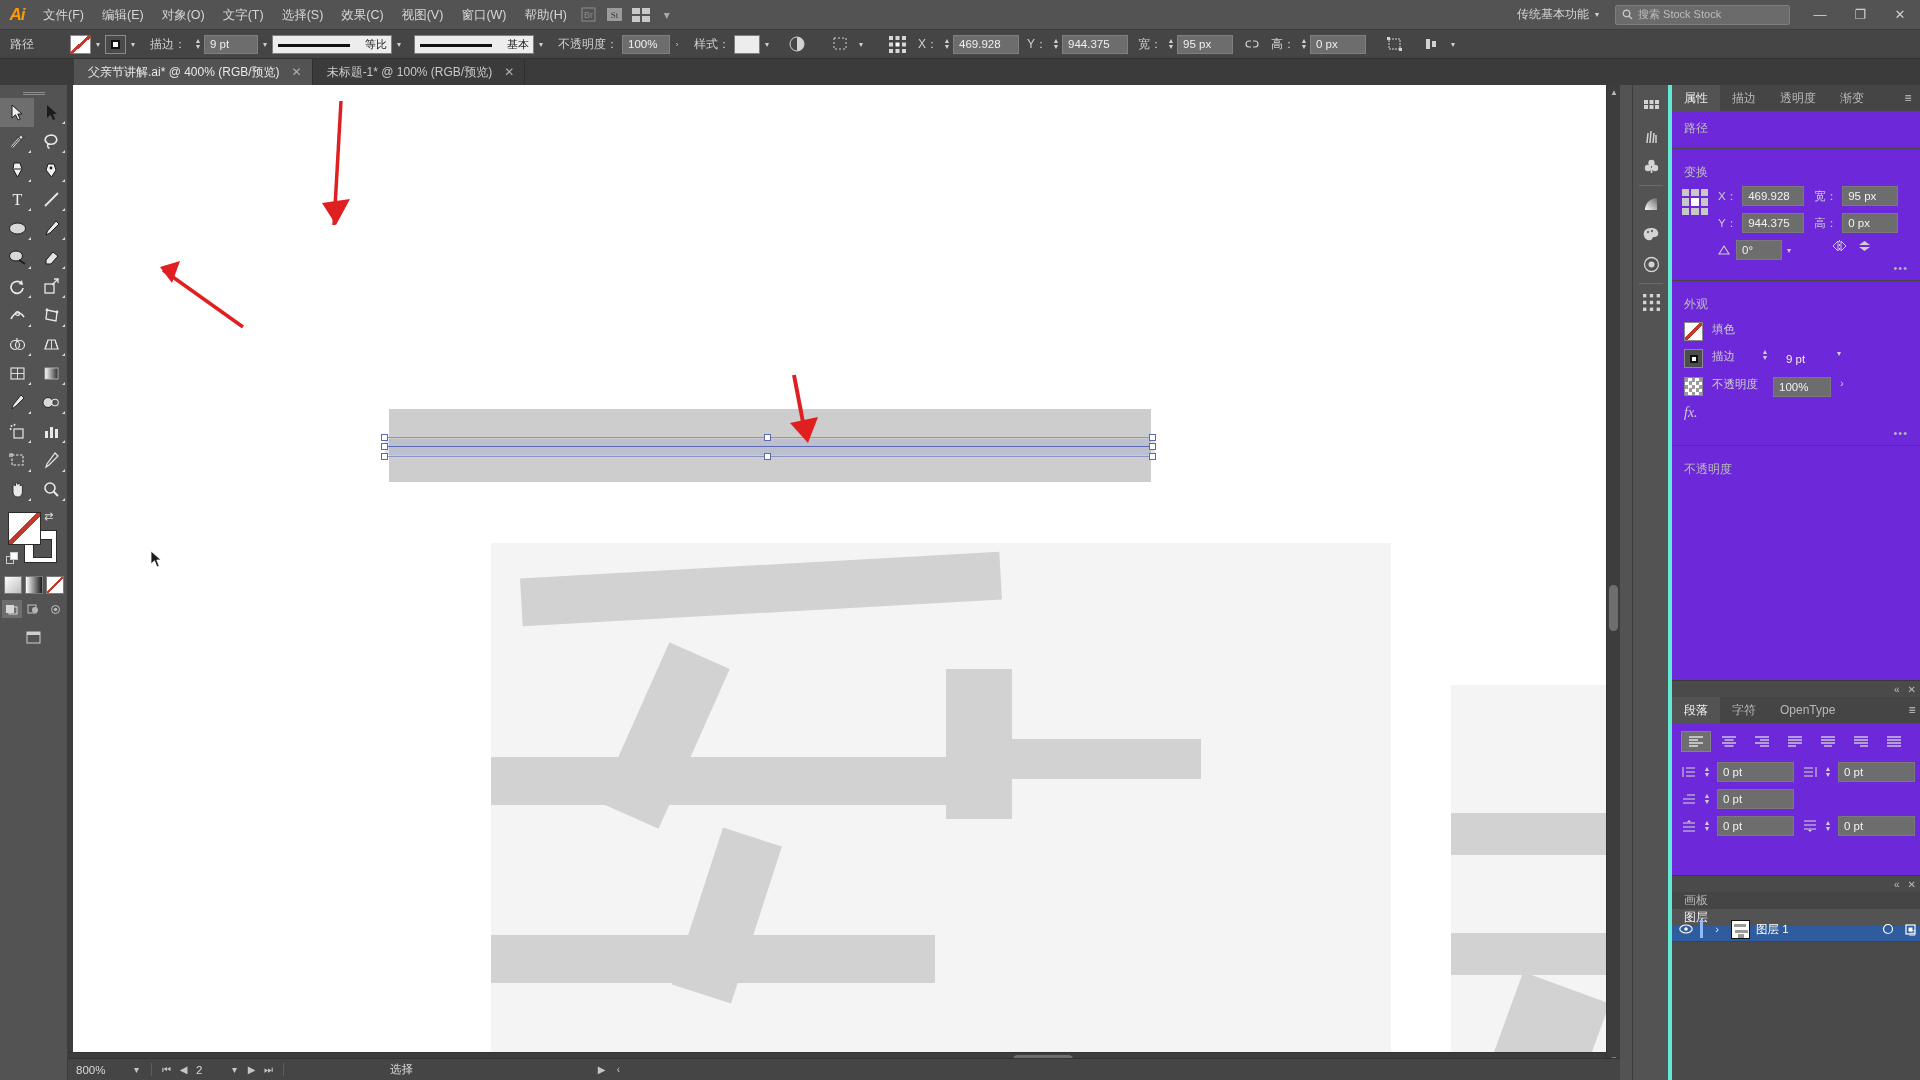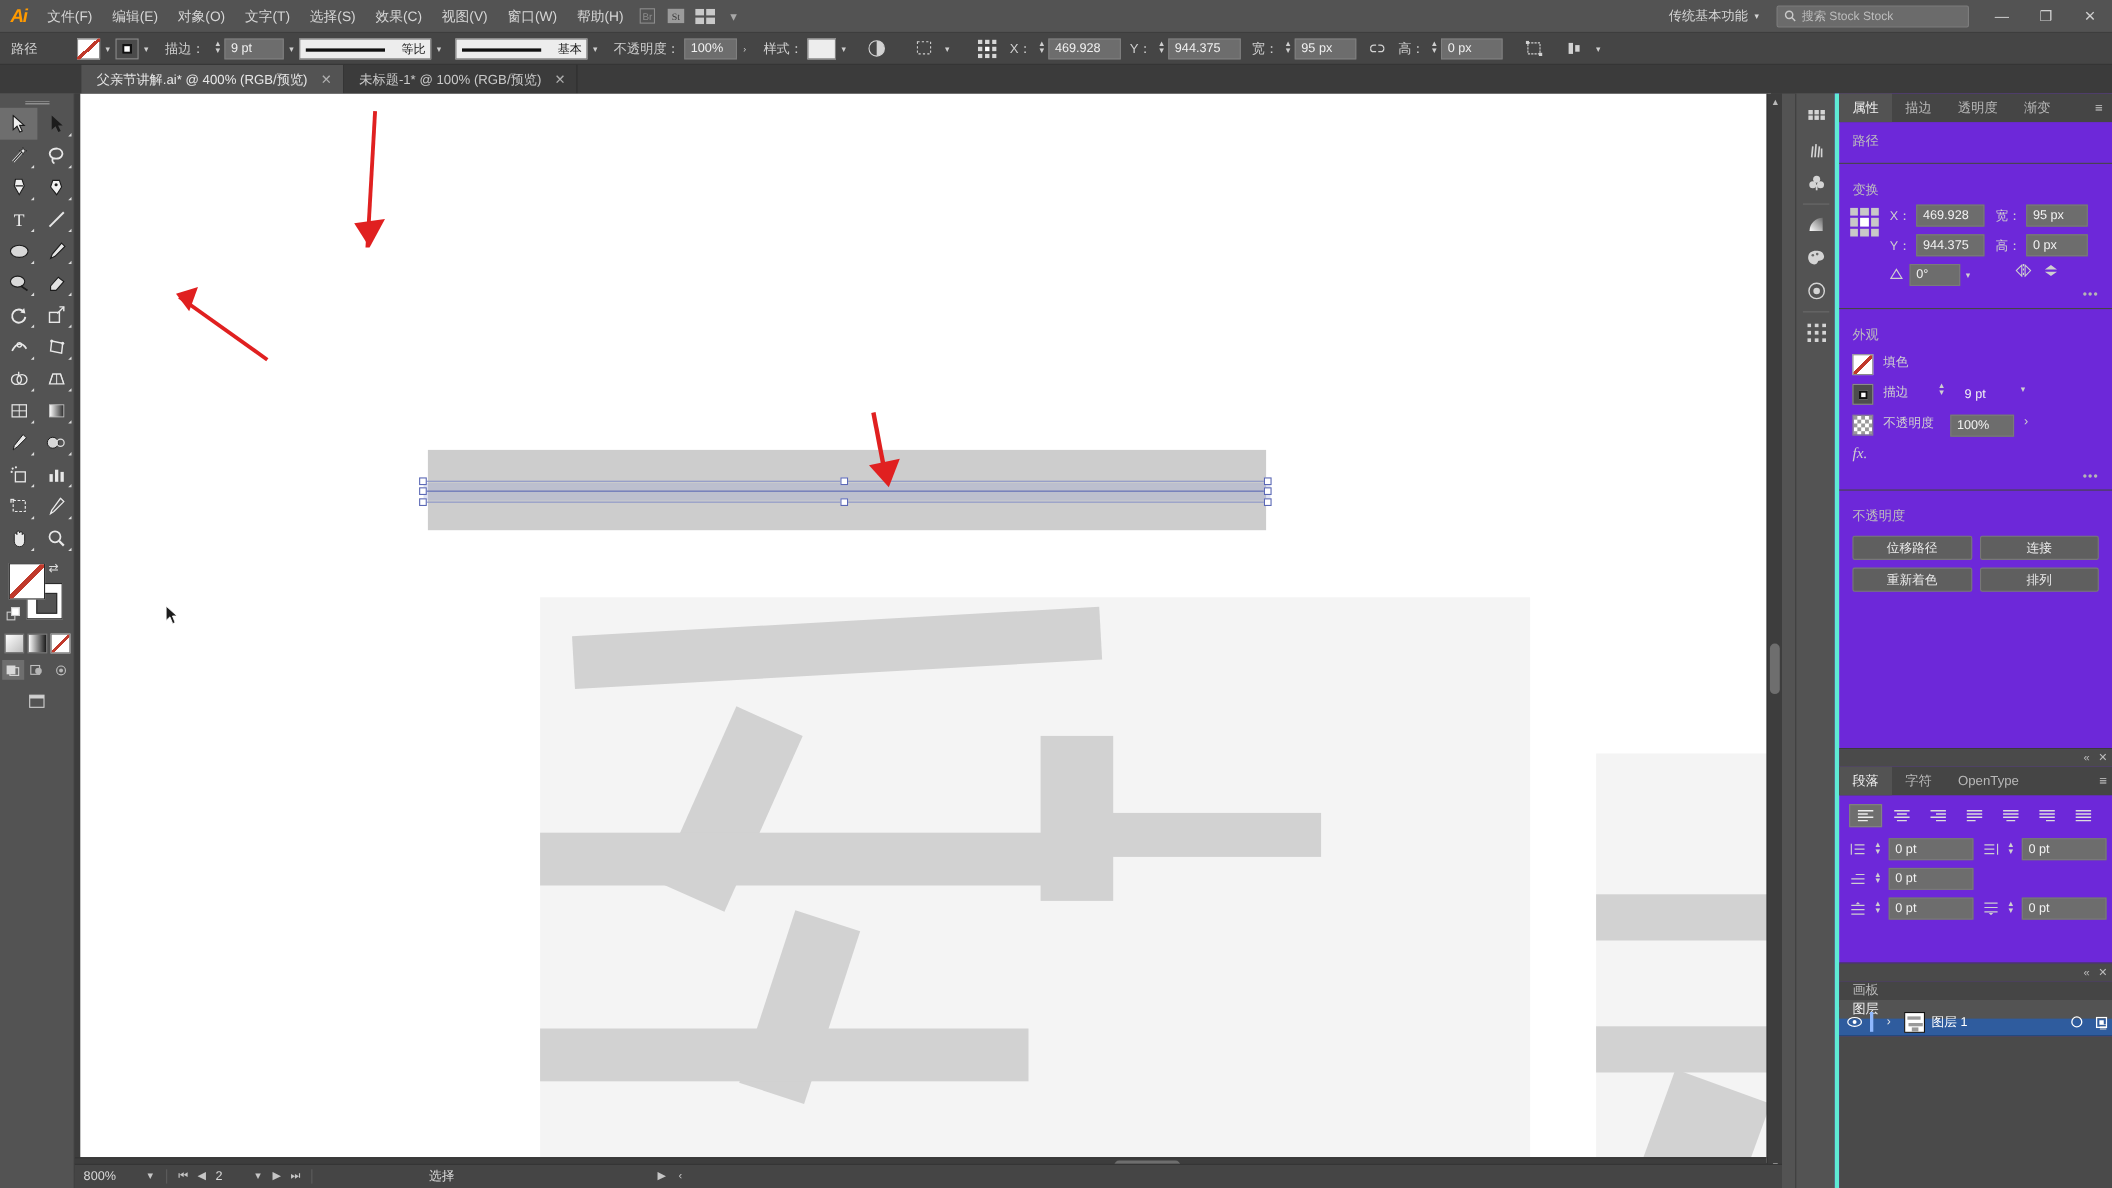--- a/index.html
+++ b/index.html
@@ -940,26 +940,20 @@
       <div class="fld" style="width:58px">100%</div>
       <span class="lbl">›</span>
     </div>
     <div class="appear-row">
       <span class="lbl" style="font-style:italic;font-size:14px;font-family:'Liberation Serif',serif">fx.</span>
     </div>
     <div class="dots">•••</div>
 
     <div class="sec-div"></div>
     <div class="sec-title">不透明度</div>
-    <div class="qa-grid">
-      <div class="qa-btn">位移路径</div>
-      <div class="qa-btn">连接</div>
-      <div class="qa-btn">重新着色</div>
-      <div class="qa-btn">排列</div>
-    </div>
 
     <div class="panel-block" style="position:absolute;left:0;top:595px;width:252px">
       <div class="block-hdr">
         <span>«</span>
         <span>✕</span>
       </div>
       <div class="pnl-tabs">
         <div class="pnl-tab active">段落</div>
         <div class="pnl-tab">字符</div>
         <div class="pnl-tab">OpenType</div>

